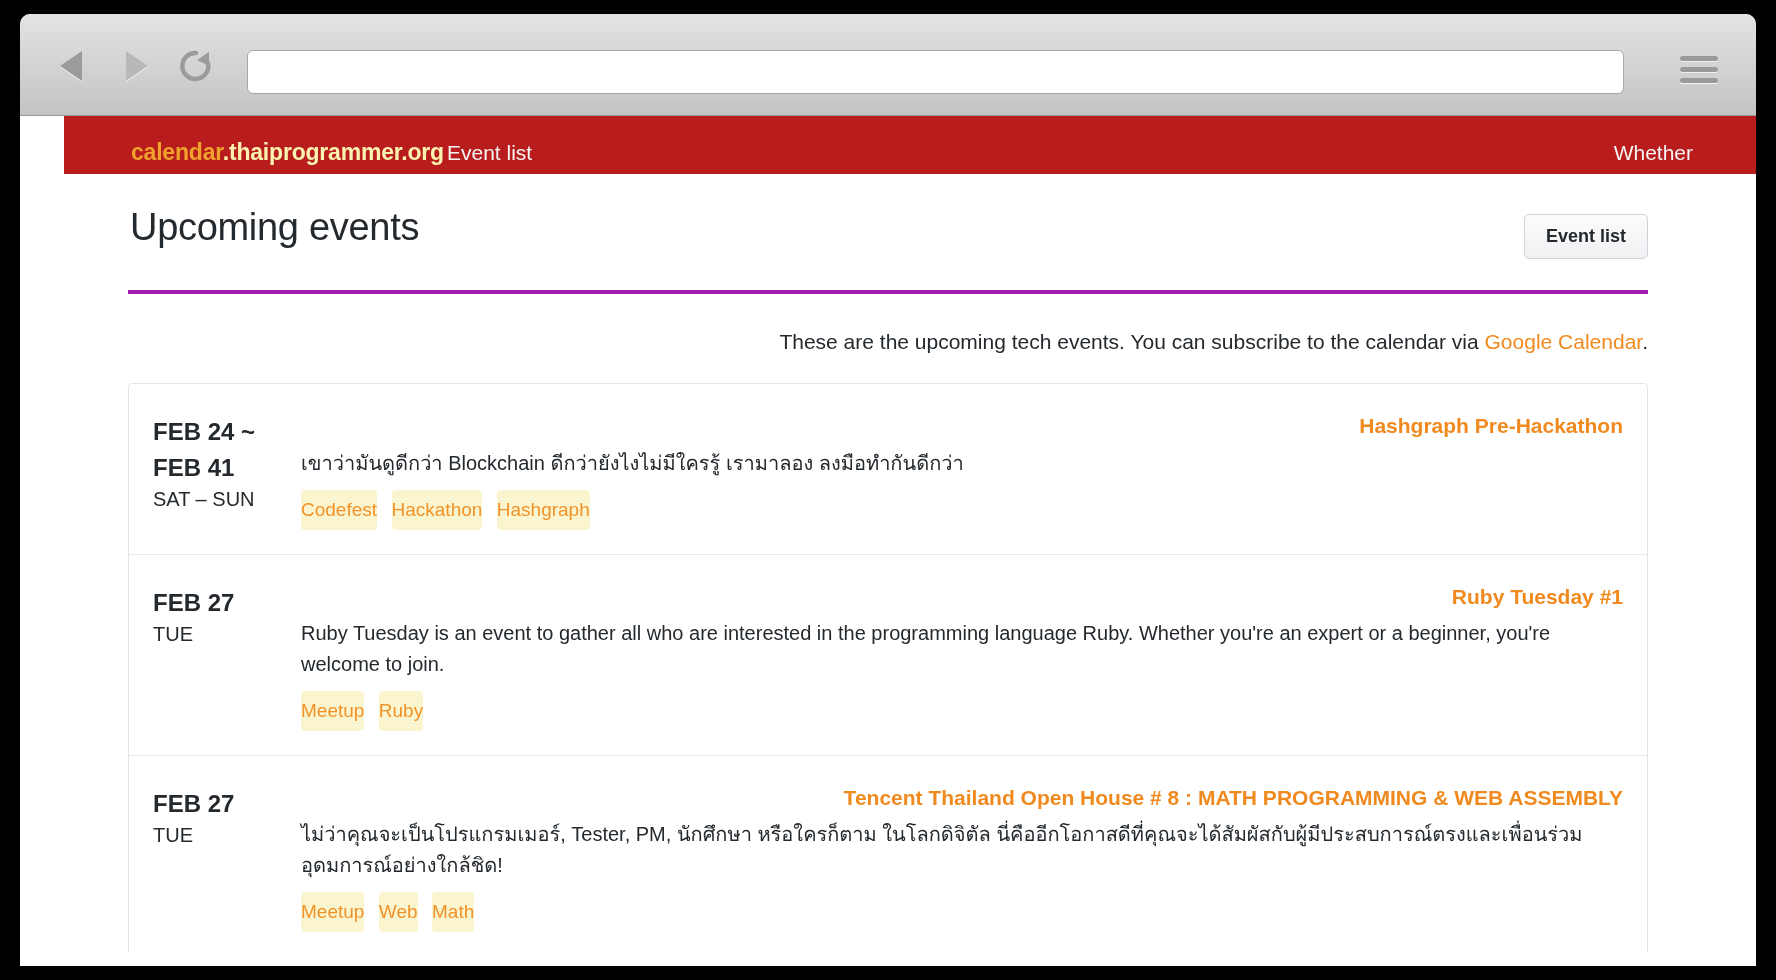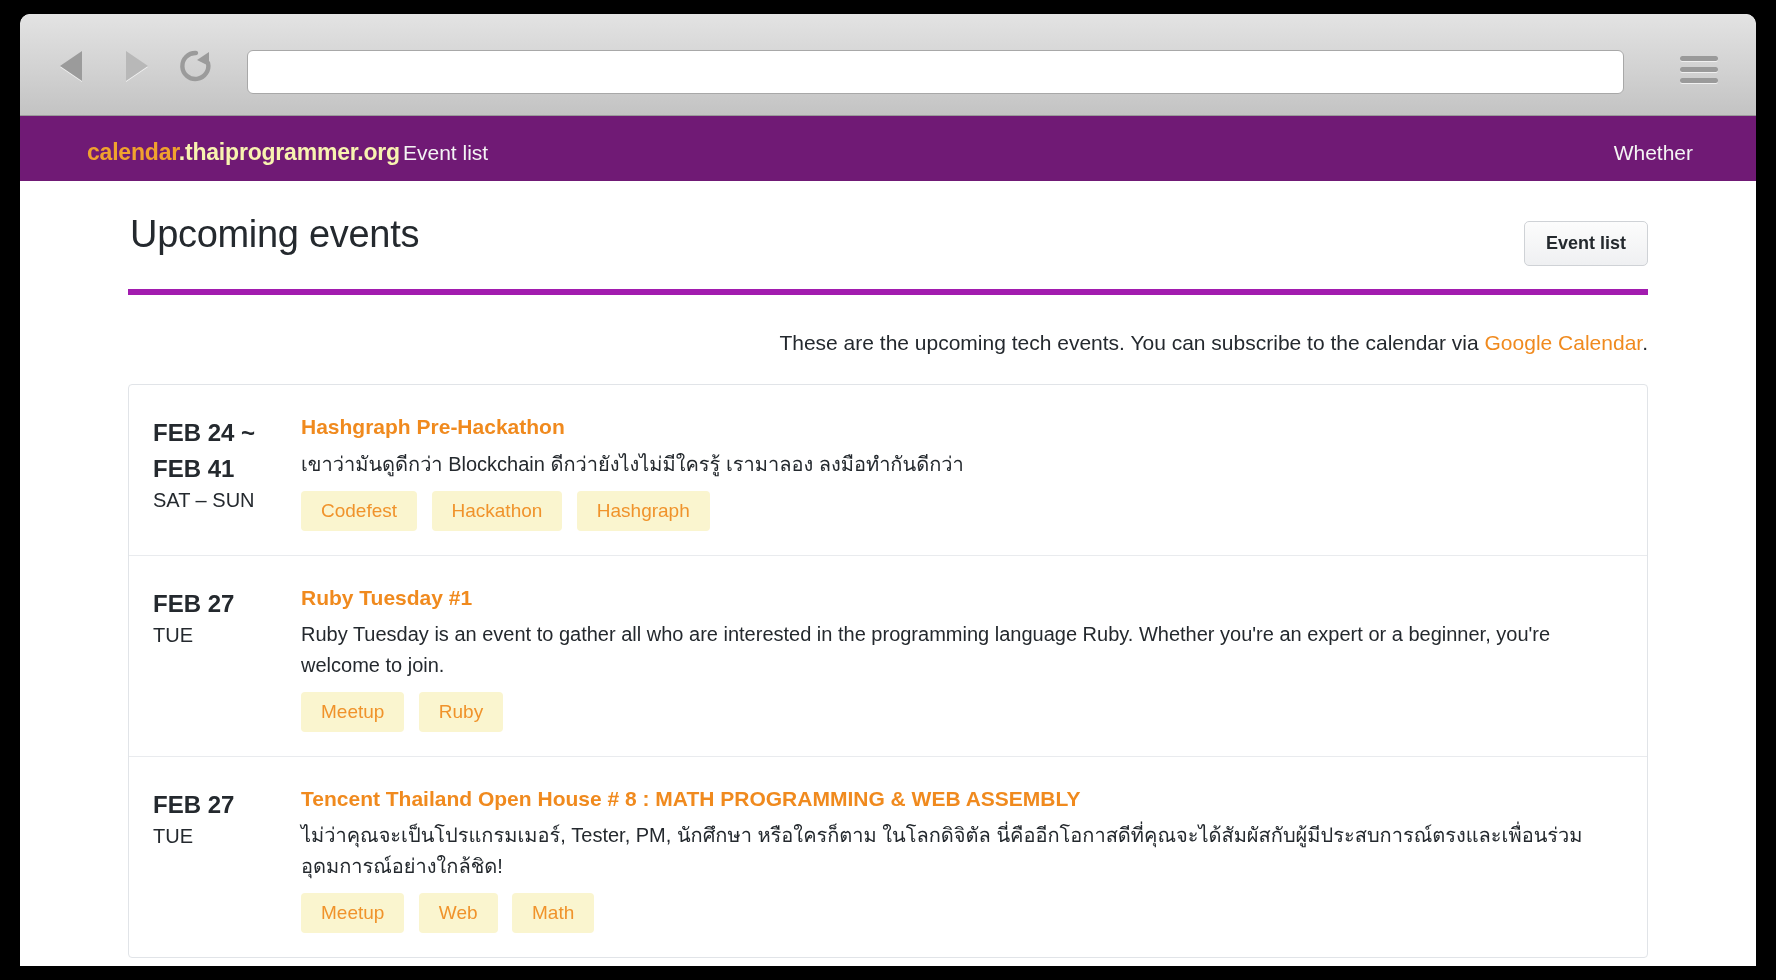--- a/index.html
+++ b/index.html
@@ -99,22 +99,23 @@
     height: 5px;
     background: #9a9a9a;
     border-radius: 3px;
     margin-bottom: 6px;
     box-shadow: 0 1px 0 #f0f0f0;
   }
 
   
   .navbar {
     position: relative;
-    height: 65px;
-    background: #701a75;
+    height: 58px;
+    background: #b91c1c;
+    margin-left: 44px;
   }
   .brand {
     position: absolute;
     left: 67px;
     top: 0;
     height: 73px;
     line-height: 73px;
     padding: 0 24px 0 0;
     font-size: 23px;
     font-weight: bold;
@@ -153,22 +154,22 @@
     overflow: hidden;
   }
   .content {
     position: relative;
     margin: 0 auto;
     width: 1520px;
     padding-top: 34px;
   }
   .page-head {
     position: relative;
-    border-bottom: 6px solid #a21caf;
-    padding-bottom: 22px;
+    border-bottom: 4px solid #a21caf;
+    padding-bottom: 30px;
     height: 52px;
   }
   .page-title {
     position: absolute;
     left: 2px;
     top: -2px;
     margin: 0;
     font-size: 38px;
     font-weight: normal;
     color: #24292e;
@@ -235,34 +236,35 @@
   }
   .event-body { flex: 1; padding-right: 24px; }
   .event-title {
     display: block;
     font-size: 21px;
     font-weight: bold;
     color: #f08a1e;
     text-decoration: none;
     line-height: 1.3;
     cursor: pointer;
+    text-align: right;
   }
   .event-desc {
     margin: 8px 0 0 0;
     font-size: 20px;
     color: #24292e;
     line-height: 1.52;
   }
   .tag-row { margin-top: 12px; }
   .tag {
     display: inline-block;
     background: #faf5cf;
     color: #f0932b;
     border-radius: 4px;
-    padding: 9px 20px;
+    padding: 9px 0;
     font-size: 19px;
     margin-right: 10px;
     cursor: pointer;
   }
 </style>
 </head>
 <body>
 
 <div class="browser-window">
 

